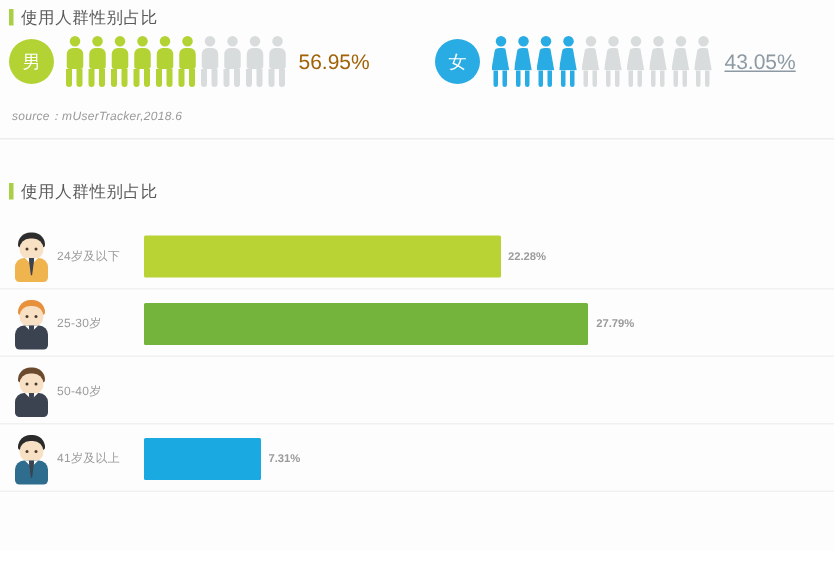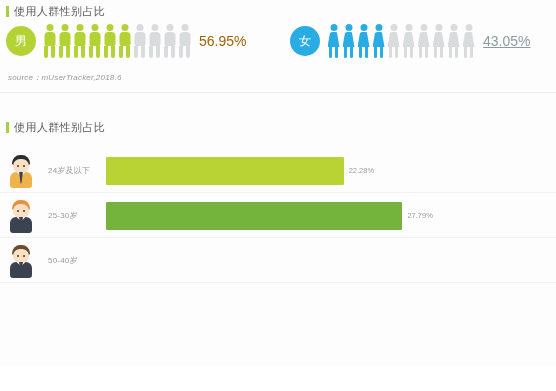--- a/index.html
+++ b/index.html
@@ -73,23 +73,23 @@
   .av-face{position:absolute;left:5px;top:5px;width:16px;height:14px;border-radius:7px;background:#f8e0c4;}
   .av-eyeL,.av-eyeR{position:absolute;top:11px;width:2px;height:2px;border-radius:50%;background:#4a3a2a;}
   .av-eyeL{left:9px;} .av-eyeR{left:15px;}
   .av-body{position:absolute;left:2px;top:18px;width:22px;height:16px;border-radius:6px 6px 3px 3px;}
   .av-collar{position:absolute;left:11px;top:18px;width:4px;height:12px;background:#3b4250;
     clip-path:polygon(0 0,100% 0,60% 100%,40% 100%);}
   .av-shirt{position:absolute;left:8px;top:18px;width:10px;height:8px;background:#ffffff;
     clip-path:polygon(0 0,100% 0,50% 60%);}
 
   .row-label{
-    font-size:8px;color:#9b9b9b;margin-left:14px;width:58px;flex:0 0 auto;letter-spacing:.2px;
-  }
-  .bar-area{position:relative;flex:1 1 auto;height:30px;display:flex;align-items:center;}
+    font-size:8px;color:#9b9b9b;margin-left:4px;width:58px;flex:0 0 auto;letter-spacing:.2px;
+  }
+  .bar-area{position:relative;flex:1 1 auto;height:30px;display:flex;align-items:center;font-weight:bold;}
   .bar{height:28px;border-radius:1px;}
   .bar-pct{font-size:7.5px;color:#9b9b9b;margin-left:5px;white-space:nowrap;}
   .row-sep{position:absolute;left:0;bottom:0;width:556px;height:1px;background:#f1f1f1;}
 </style>
 </head>
 <body>
 
 <div class="page">
 
   <div class="sec-title" style="left:6px;top:4px;">
@@ -284,15 +284,32 @@
           <span class="av-face"></span>
           <span class="av-eyeL"></span>
           <span class="av-eyeR"></span>
           <span class="av-body" style="background:#3b4250"></span>
           <span class="av-shirt"></span>
           <span class="av-collar"></span>
         </div>
         <div class="row-label">50-40岁</div>
         <div class="row-sep"></div>
       </div>
+      <div class="row">
+        <div class="avatar">
+          <span class="av-hair" style="background:#2b2b2b"></span>
+          <span class="av-face"></span>
+          <span class="av-eyeL"></span>
+          <span class="av-eyeR"></span>
+          <span class="av-body" style="background:#2f6d8e"></span>
+          <span class="av-shirt"></span>
+          <span class="av-collar"></span>
+        </div>
+        <div class="row-label">41岁及以上</div>
+        <div class="bar-area">
+          <div class="bar" style="width: 77.9733px; background: rgb(26, 169, 224);"></div>
+          <div class="bar-pct">7.31%</div>
+        </div>
+        <div class="row-sep"></div>
+      </div>
     </div>
 
 </div>
 
 </body></html>

